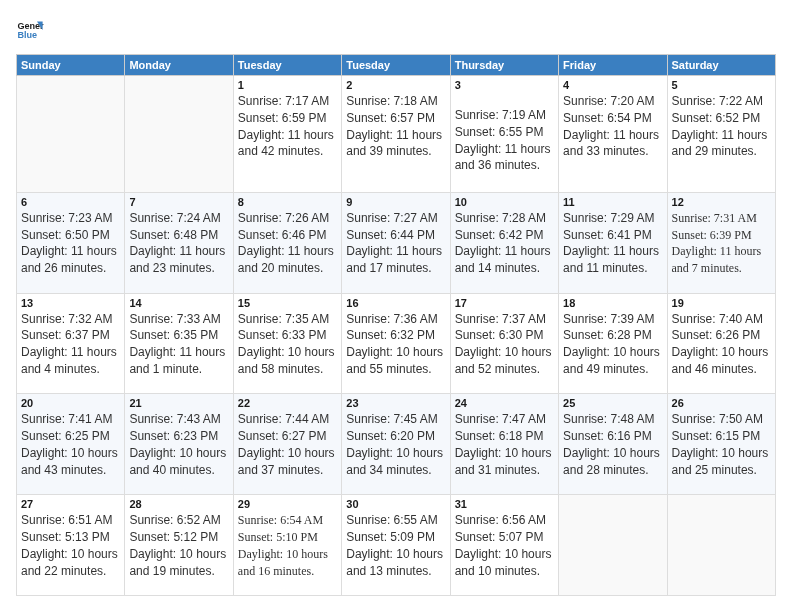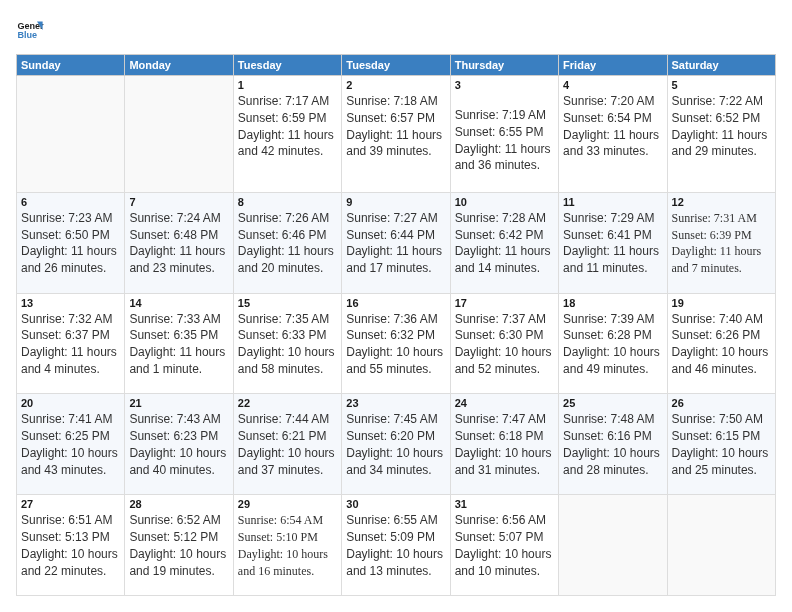--- a/index.html
+++ b/index.html
@@ -249,21 +249,21 @@
           </td>
           <td>
             <span class="day-number">21</span>
             <div class="day-info" style="white-space: pre-line;">Sunrise: 7:43 AM
 Sunset: 6:23 PM
 Daylight: 10 hours and 40 minutes.</div>
           </td>
           <td>
             <span class="day-number">22</span>
             <div class="day-info" style="white-space: pre-line;">Sunrise: 7:44 AM
-Sunset: 6:21 PM
+Sunset: 6:27 PM
 Daylight: 10 hours and 37 minutes.</div>
           </td>
           <td>
             <span class="day-number">23</span>
             <div class="day-info" style="white-space: pre-line;">Sunrise: 7:45 AM
 Sunset: 6:20 PM
 Daylight: 10 hours and 34 minutes.</div>
           </td>
           <td>
             <span class="day-number">24</span>

